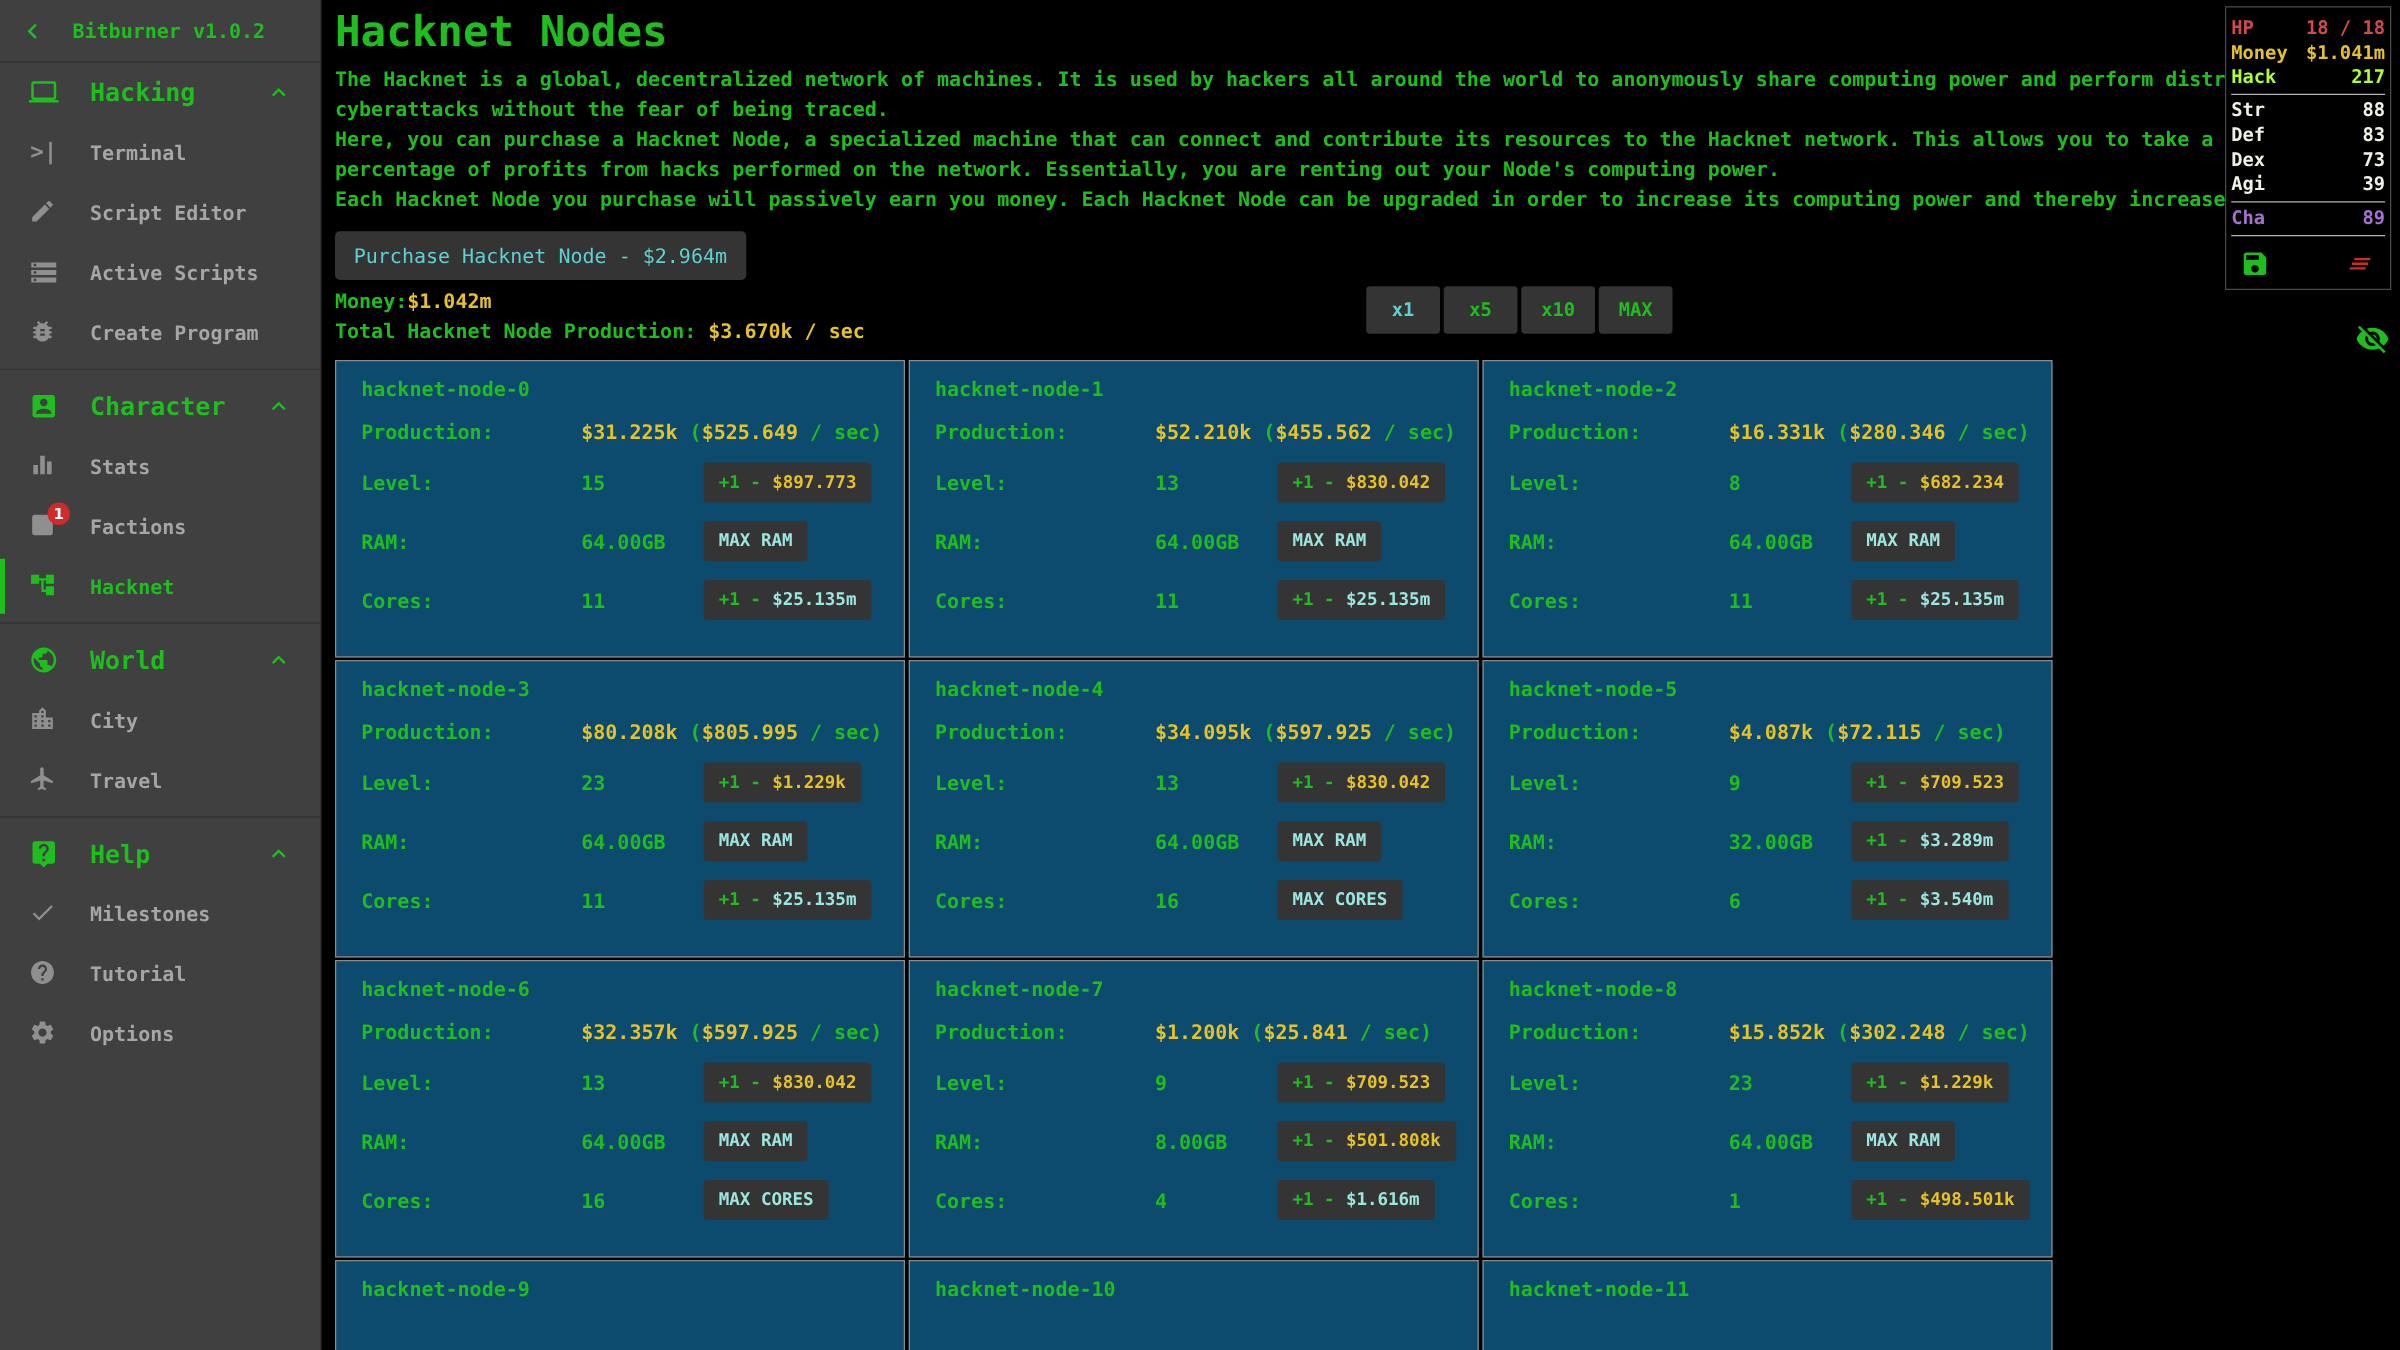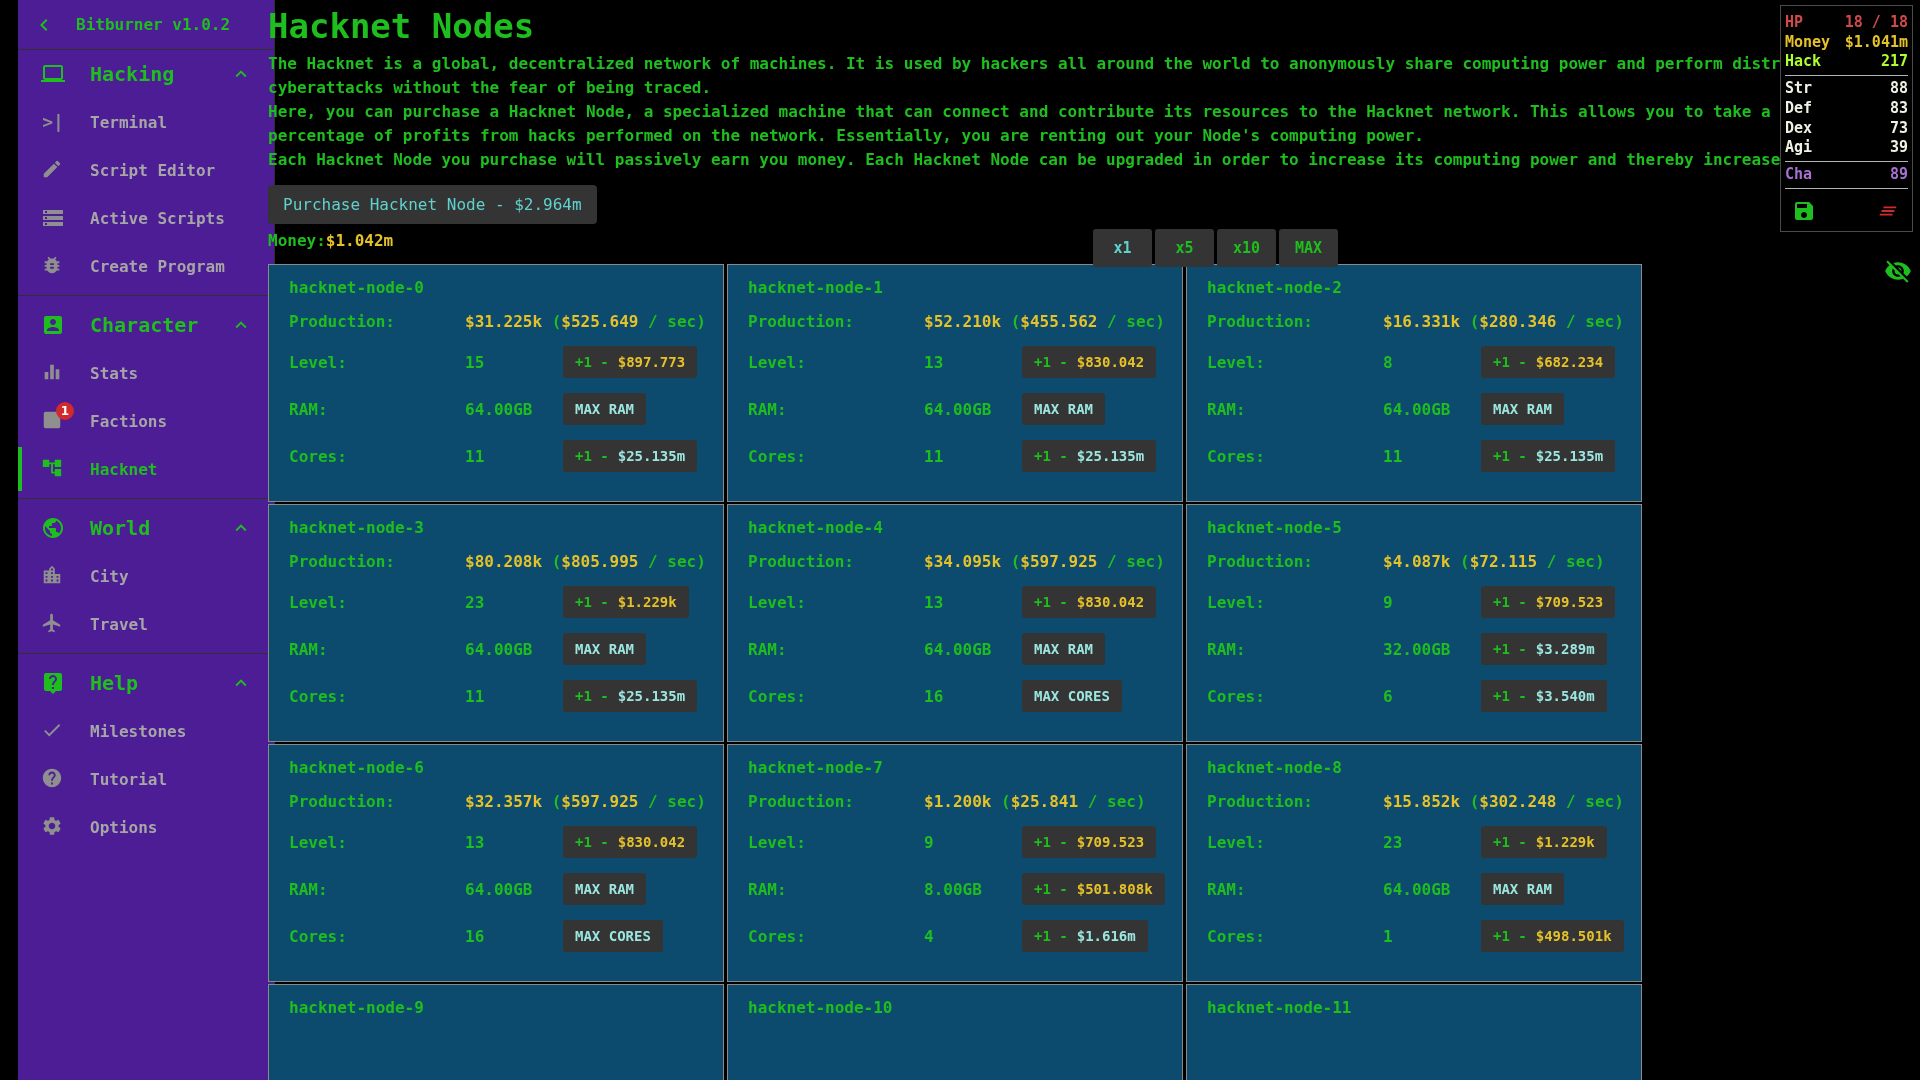--- a/index.html
+++ b/index.html
@@ -4,21 +4,21 @@
 <style>
   * { margin:0; padding:0; box-sizing:border-box; }
   html,body { width:1920px; height:1080px; overflow:hidden; background:#000;
     font-family:"DejaVu Sans Mono","Liberation Mono",monospace; font-weight:bold; color:#1ebe1e; }
   :root{
     --green:#1ebe1e; --gray:#a6a6a6; --yellow:#e6c229; --teal:#5fd2cf; --tealLight:#9ce6e0;
     --btnbg:#343434; --divider:#343434; --hp:#cf4a4a; --hack:#adff2f; --cha:#a671d1; --white:#f0f0e4;
   }
   svg{display:block;}
   
-  .sidebar{position:absolute;left:0;top:0;width:257px;height:1080px;border-right:1px solid #303030;background:#4c1d95;margin-left:18px;}
+  .sidebar{position:absolute;left:0;top:0;width:257px;height:1080px;border-right:1px solid #303030;background:#404040;}
   .sb-header{height:50px;display:flex;align-items:center;border-bottom:1px solid #303030;}
   .sb-collapse{width:24px;height:24px;margin-left:14px;color:var(--green);cursor:pointer;}
   .sb-title{margin-left:20px;font-size:16px;color:var(--green);}
   .sb-row{height:48px;display:flex;align-items:center;padding-left:23px;position:relative;cursor:pointer;}
   .sb-row .ic{width:24px;height:24px;margin-right:25px;flex:0 0 24px;position:relative;}
   .sb-sec{color:var(--green);font-size:20px;}
   .sb-item{color:var(--gray);font-size:16px;}
   .sb-item .ic{color:#8f8f8f;}
   .sb-item.selected{color:var(--green);}
   .sb-item.selected .ic{color:var(--green);}
@@ -247,20 +247,21 @@
     <div>The Hacknet is a global, decentralized network of machines. It is used by hackers all around the world to anonymously share computing power and perform distr</div>
     <div>cyberattacks without the fear of being traced.</div>
     <div>Here, you can purchase a Hacknet Node, a specialized machine that can connect and contribute its resources to the Hacknet network. This allows you to take a</div>
     <div>percentage of profits from hacks performed on the network. Essentially, you are renting out your Node's computing power.</div>
     <div>Each Hacknet Node you purchase will passively earn you money. Each Hacknet Node can be upgraded in order to increase its computing power and thereby increase</div>
   </div>
 
   <button class="purchase-btn">Purchase Hacknet Node - $2.964m</button>
 
   <div class="money-line"><span>Money:</span><span class="money">$1.042m</span></div>
+  <div class="total-line"><span style="white-space:pre;">Total Hacknet Node Production: </span><span class="money">$3.670k / sec</span></div>
 
   <div class="mult-group">
     <button class="mult-btn selected">x1</button>
     <button class="mult-btn">x5</button>
     <button class="mult-btn">x10</button>
     <button class="mult-btn">MAX</button>
   </div>
 
   <div class="nodes">
 

